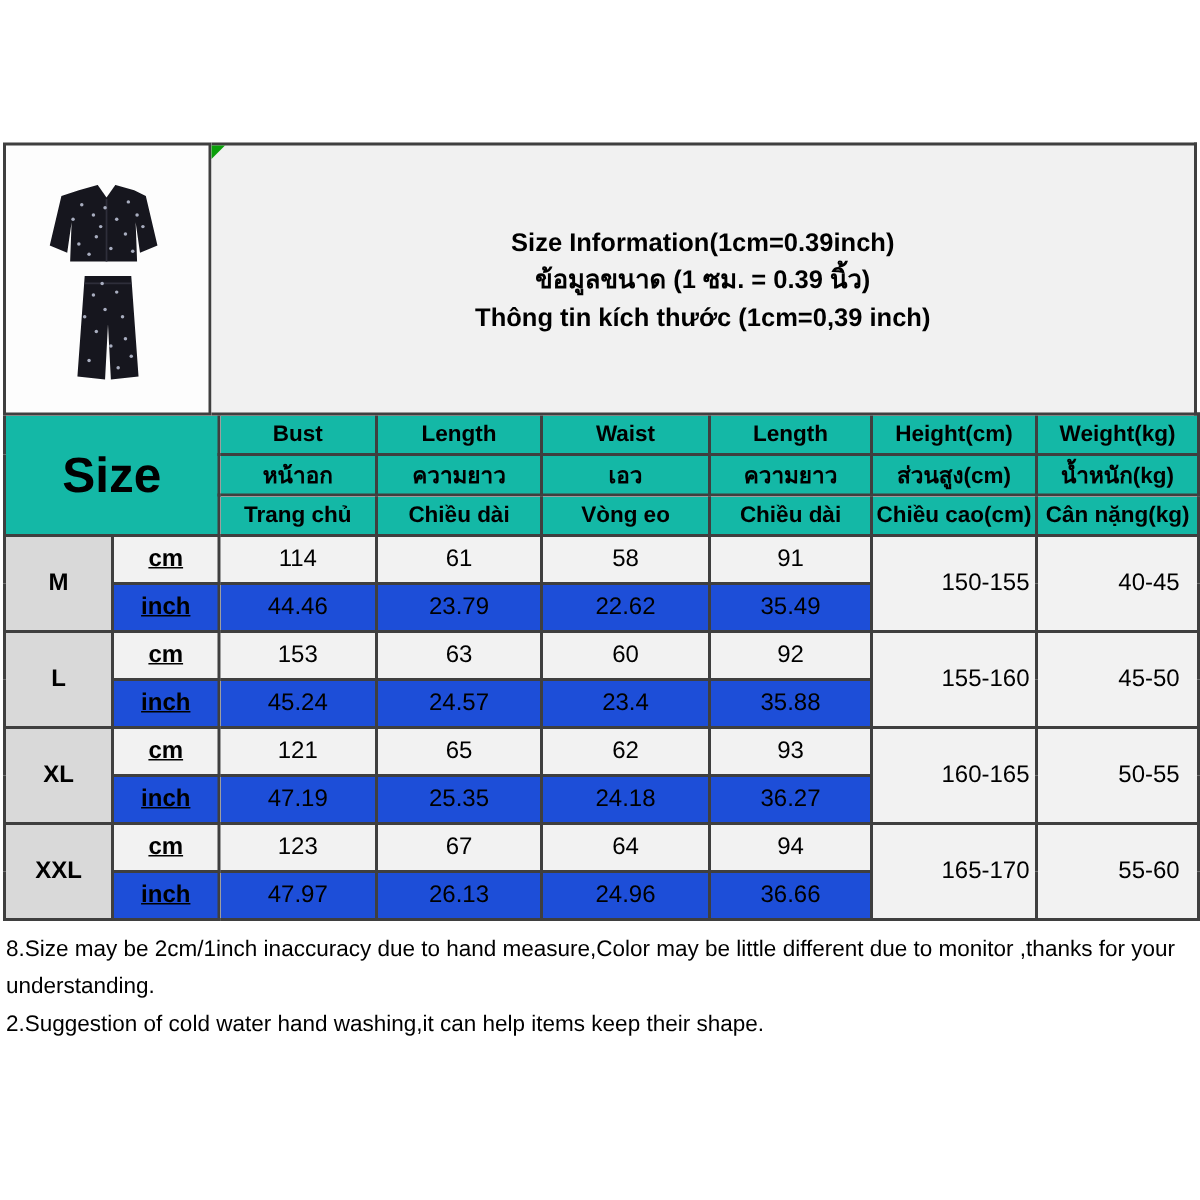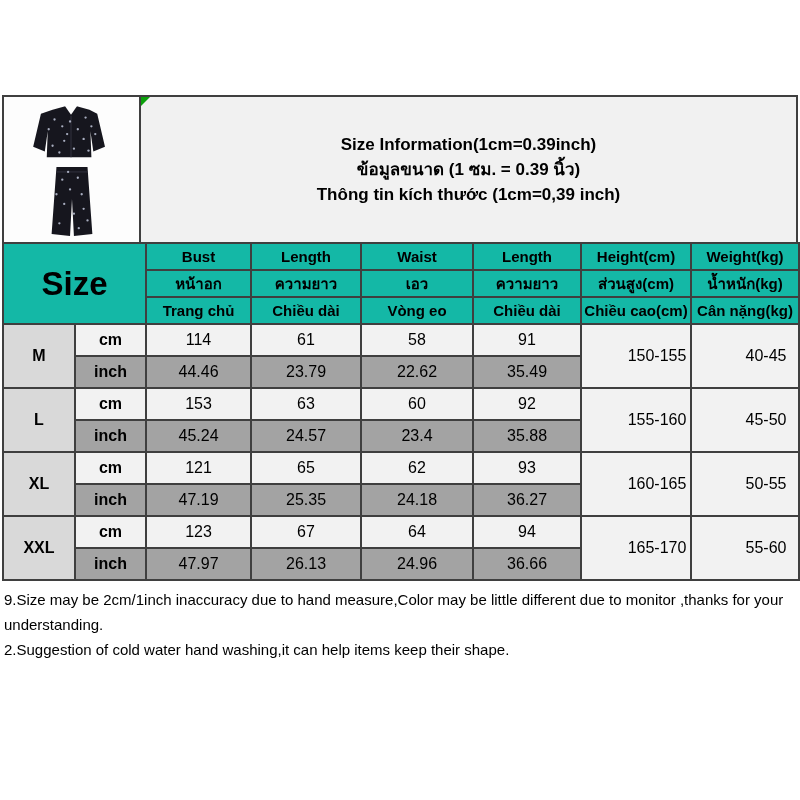--- a/index.html
+++ b/index.html
@@ -4,21 +4,21 @@
 <style>
   html,body{margin:0;padding:0;}
   body{
     width:800px;height:800px;background:#ffffff;color:#000;
     font-family:"Liberation Sans","DejaVu Sans",sans-serif;
     position:relative;overflow:hidden;
   }
   .page{padding:95px 2px 0 2px;}
 
   
-  .top-section{display:flex;height:149px;}
+  .top-section{display:flex;height:182px;}
   .product-box{
     width:135px;flex:none;border:2px solid #3f3f3f;background:#fdfdfd;
     display:flex;align-items:center;justify-content:center;
   }
   .title-box{
     flex:1;border:2px solid #3f3f3f;border-left:none;background:#f1f1f1;
     display:flex;flex-direction:column;justify-content:center;align-items:center;
     position:relative;
   }
   .corner-flag{
@@ -32,23 +32,23 @@
     border-collapse:collapse;table-layout:fixed;width:796px;margin-top:-2px;
     background:#fff;
   }
   .size-table th,.size-table td{
     border:2px solid #3f3f3f;text-align:center;vertical-align:middle;
     padding:0;font-size:15px;font-weight:normal;overflow:hidden;white-space:nowrap;
   }
   tr.hdr th{height:25px;background:#14b8a6;font-weight:bold;}
   th.size-cell{font-size:33px;font-weight:bold;background:#d9d9d9;}
   th.size-label{background:#d9d9d9;font-weight:bold;font-size:16px;}
-  td.unit{font-weight:bold;}
+  td.unit{font-weight:bold;text-decoration:underline;}
   tr.cm-row td{height:30px;background:#f2f2f2;font-size:16px;}
-  tr.inch-row td{height:30px;background:#a3a3a3;font-size:16px;}
+  tr.inch-row td{height:30px;background:#1d4ed8;font-size:16px;}
   td.range{background:#f2f2f2;font-size:16px;padding-left:42px;}
   .tl{border-left:3px solid #3f3f3f;}
   td.unit{font-size:15px;}
 
   
   .attention{margin-top:2px;padding:4px 2px 0 2px;font-size:15px;line-height:25px;}
 </style>
 </head>
 <body>
 
@@ -210,17 +210,17 @@
         <td class="unit">inch</td>
         <td>47.97</td>
         <td>26.13</td>
         <td>24.96</td>
         <td>36.66</td>
       </tr>
     </tbody>
   </table>
 
   <div class="attention">
-    <div>9.Size may be 2cm/1inch inaccuracy due to hand measure,Color may be little different due to monitor ,thanks for your understanding.</div>
+    <div>8.Size may be 2cm/1inch inaccuracy due to hand measure,Color may be little different due to monitor ,thanks for your understanding.</div>
     <div>2.Suggestion of cold water hand washing,it can help items keep their shape.</div>
   </div>
 
 </div>
 
 </body></html>

